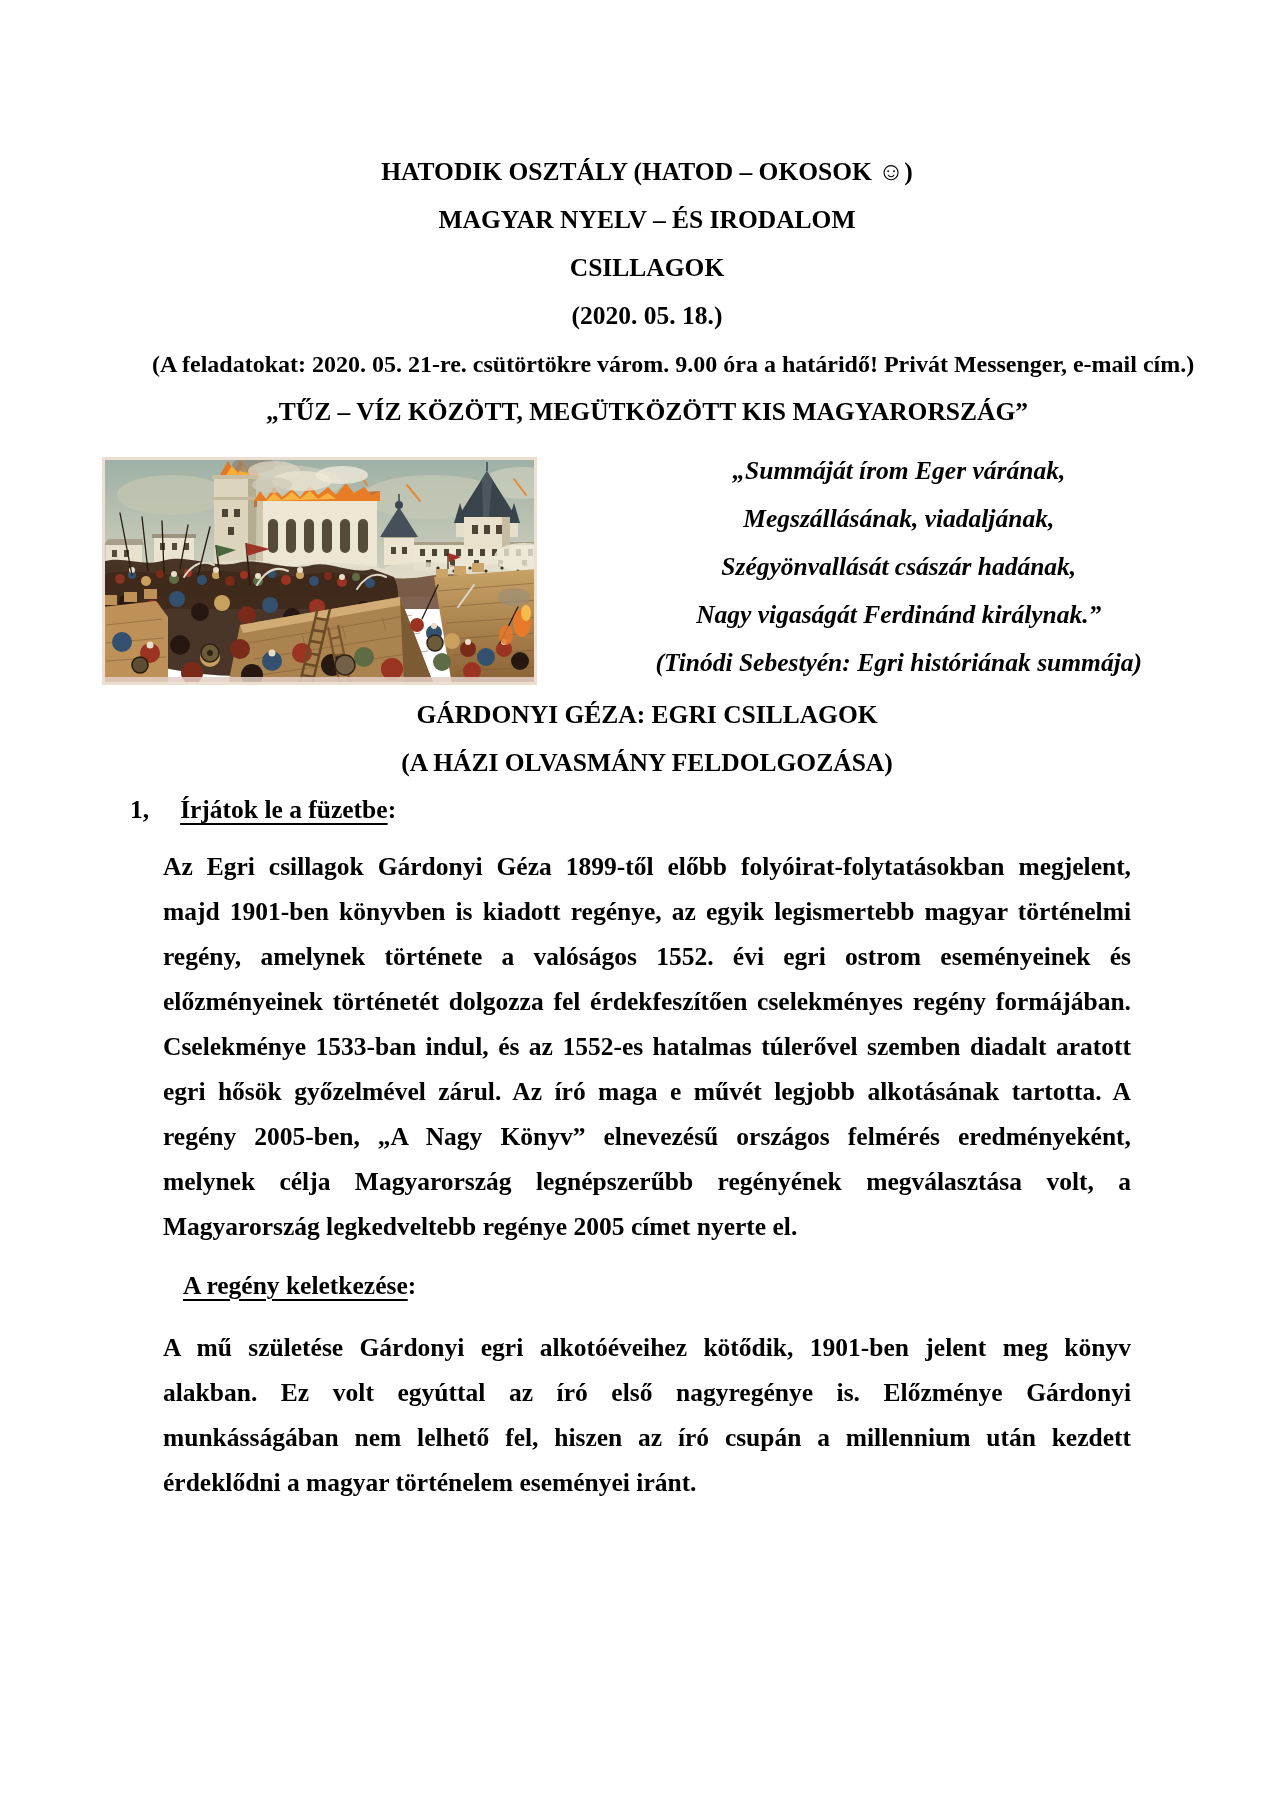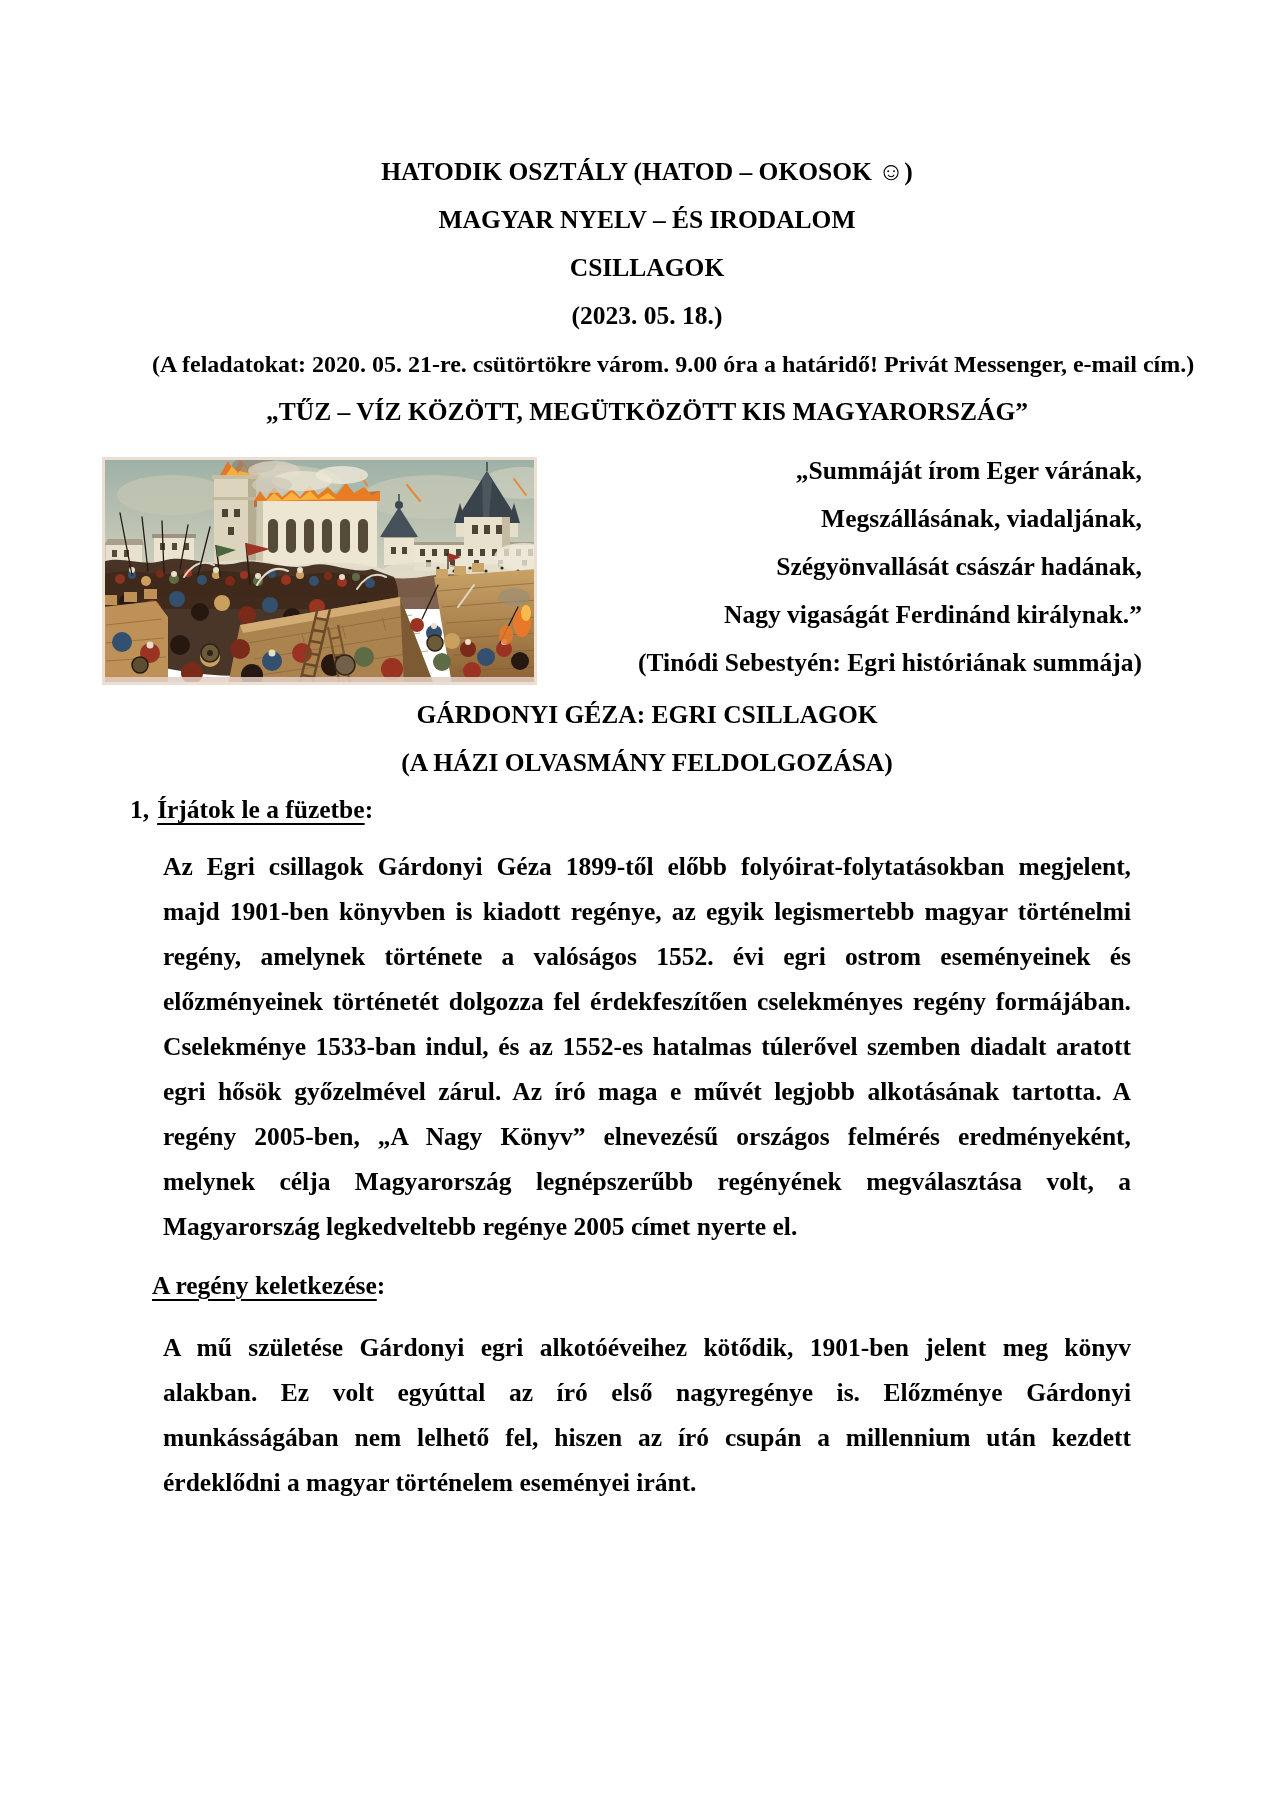--- a/index.html
+++ b/index.html
@@ -25,30 +25,31 @@
     text-underline-offset:5px;
   }
   .plain{font-weight:bold;font-size:24px;}
   .figure-row{position:relative;height:255px;}
   .painting{
     position:absolute;left:-50px;top:21px;
     width:435px;height:228px;display:block;
   }
   .poem{
     position:absolute;right:0;top:11px;
-    text-align:right;font-weight:bold;font-size:25.5px;line-height:48px;
+    text-align:center;font-weight:bold;font-size:25.5px;line-height:48px;font-style:italic;
   }
   .task{
     font-size:25.5px;font-weight:bold;line-height:46px;margin-left:-22px;
   }
   .task-label{margin-left:8px;}
   .u{
     text-decoration:underline;
     text-decoration-thickness:2.2px;
     text-underline-offset:5px;
+    margin-left:31px;
   }
   .body-p{
     margin:11px;
     font-size:25.5px;font-weight:bold;line-height:45px;
     text-align:justify;
   }
   .subhead{
     margin-top:14px;
     font-size:25.5px;font-weight:bold;line-height:45px;
   }
@@ -57,21 +58,21 @@
 </head>
 <body>
 
 <div class="page">
   <div class="content">
 
     <div class="head-block">
       <div class="hline bu">HATODIK OSZTÁLY (HATOD – OKOSOK ☺)</div>
       <div class="hline bu">MAGYAR NYELV – ÉS IRODALOM</div>
       <div class="hline bu">CSILLAGOK</div>
-      <div class="hline bu">(2023. 05. 18.)</div>
+      <div class="hline bu">(2020. 05. 18.)</div>
       <div class="hline plain">(A feladatokat: 2020. 05. 21-re. csütörtökre várom. 9.00 óra a határidő! Privát Messenger, e-mail cím.)</div>
       <div class="hline bu">„TŰZ – VÍZ KÖZÖTT, MEGÜTKÖZÖTT KIS MAGYARORSZÁG”</div>
     </div>
 
     <div class="figure-row">
 
       <svg class="painting" viewBox="0 0 435 228" aria-hidden="true">
         <defs>
           <linearGradient id="sky" x1="0" y1="0" x2="0" y2="1">
             <stop offset="0" stop-color="#9db0a6"></stop>

